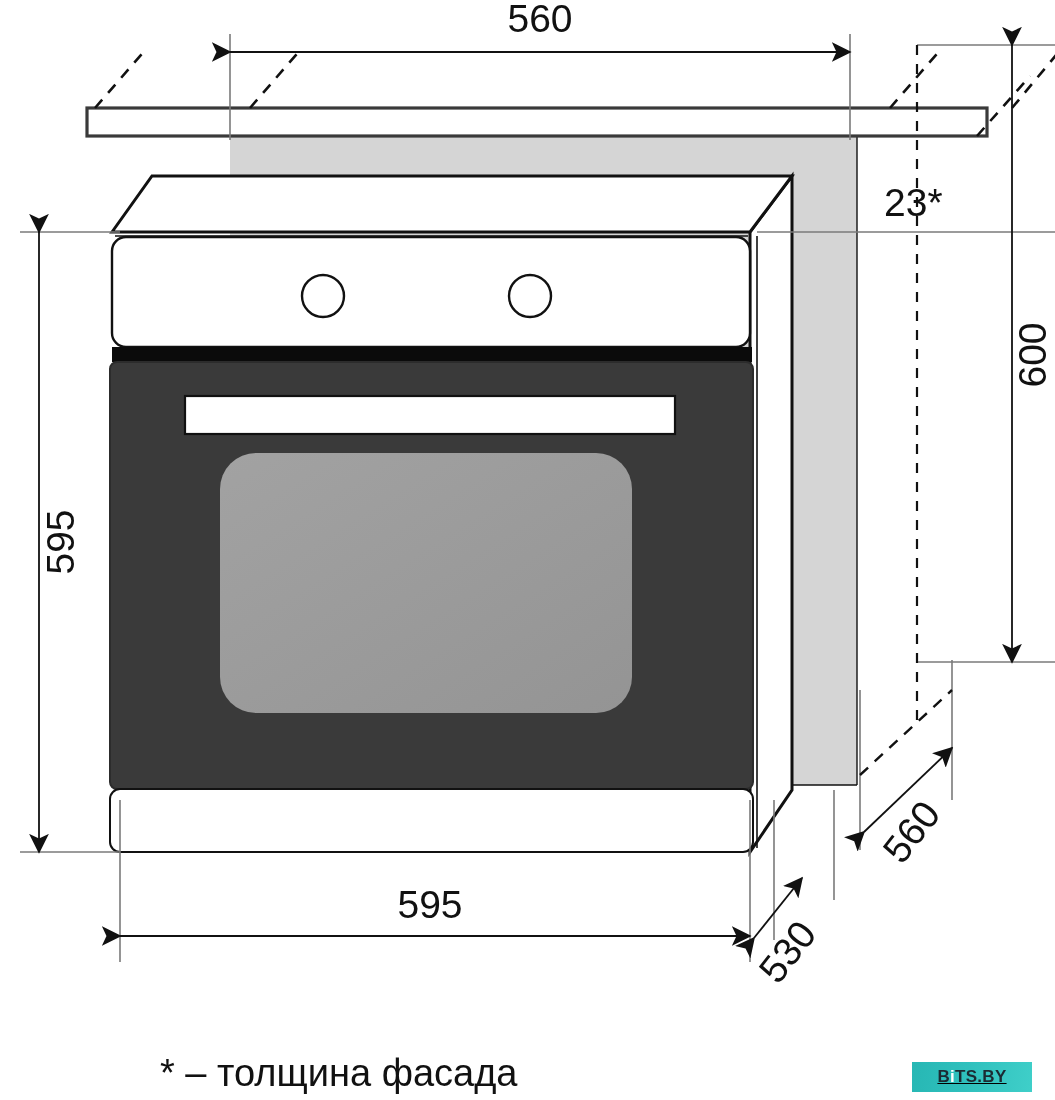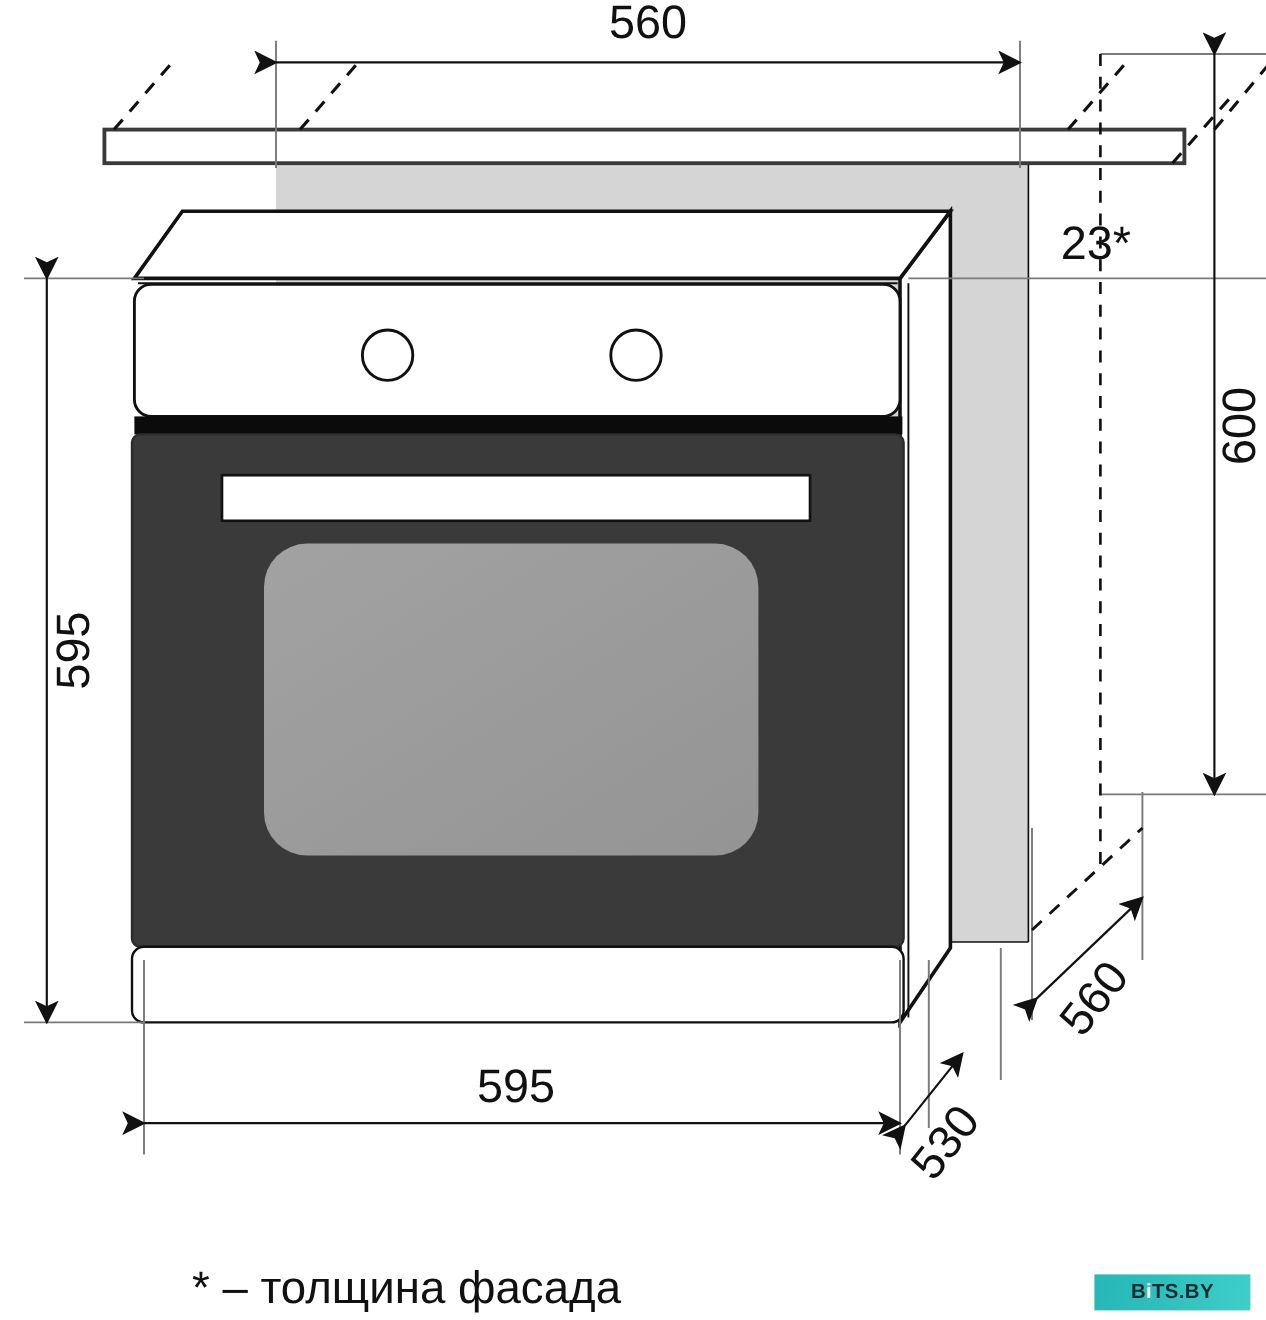--- a/index.html
+++ b/index.html
@@ -35,27 +35,28 @@
   }
   .note-text {
     font-family: "Liberation Sans", sans-serif;
     font-size: 38px;
     fill: #111111;
   }
   .logo {
     position: absolute;
     left: 900px;
     top: 1062px;
-    width: 130px;
+    width: 120px;
     height: 30px;
     background: linear-gradient(100deg, #27b7b4 0%, #2fc0bd 45%, #3fcfc9 100%);
     display: flex;
     align-items: center;
     justify-content: center;
     box-shadow: 0 0 0 0 rgba(0,0,0,0);
+    text-decoration: underline;
   }
   .logo-text {
     font-family: "Liberation Sans", sans-serif;
     font-size: 17px;
     font-weight: bold;
     color: #1b2b33;
     letter-spacing: 0.3px;
     position: relative;
   }
   .logo-text .hl {

